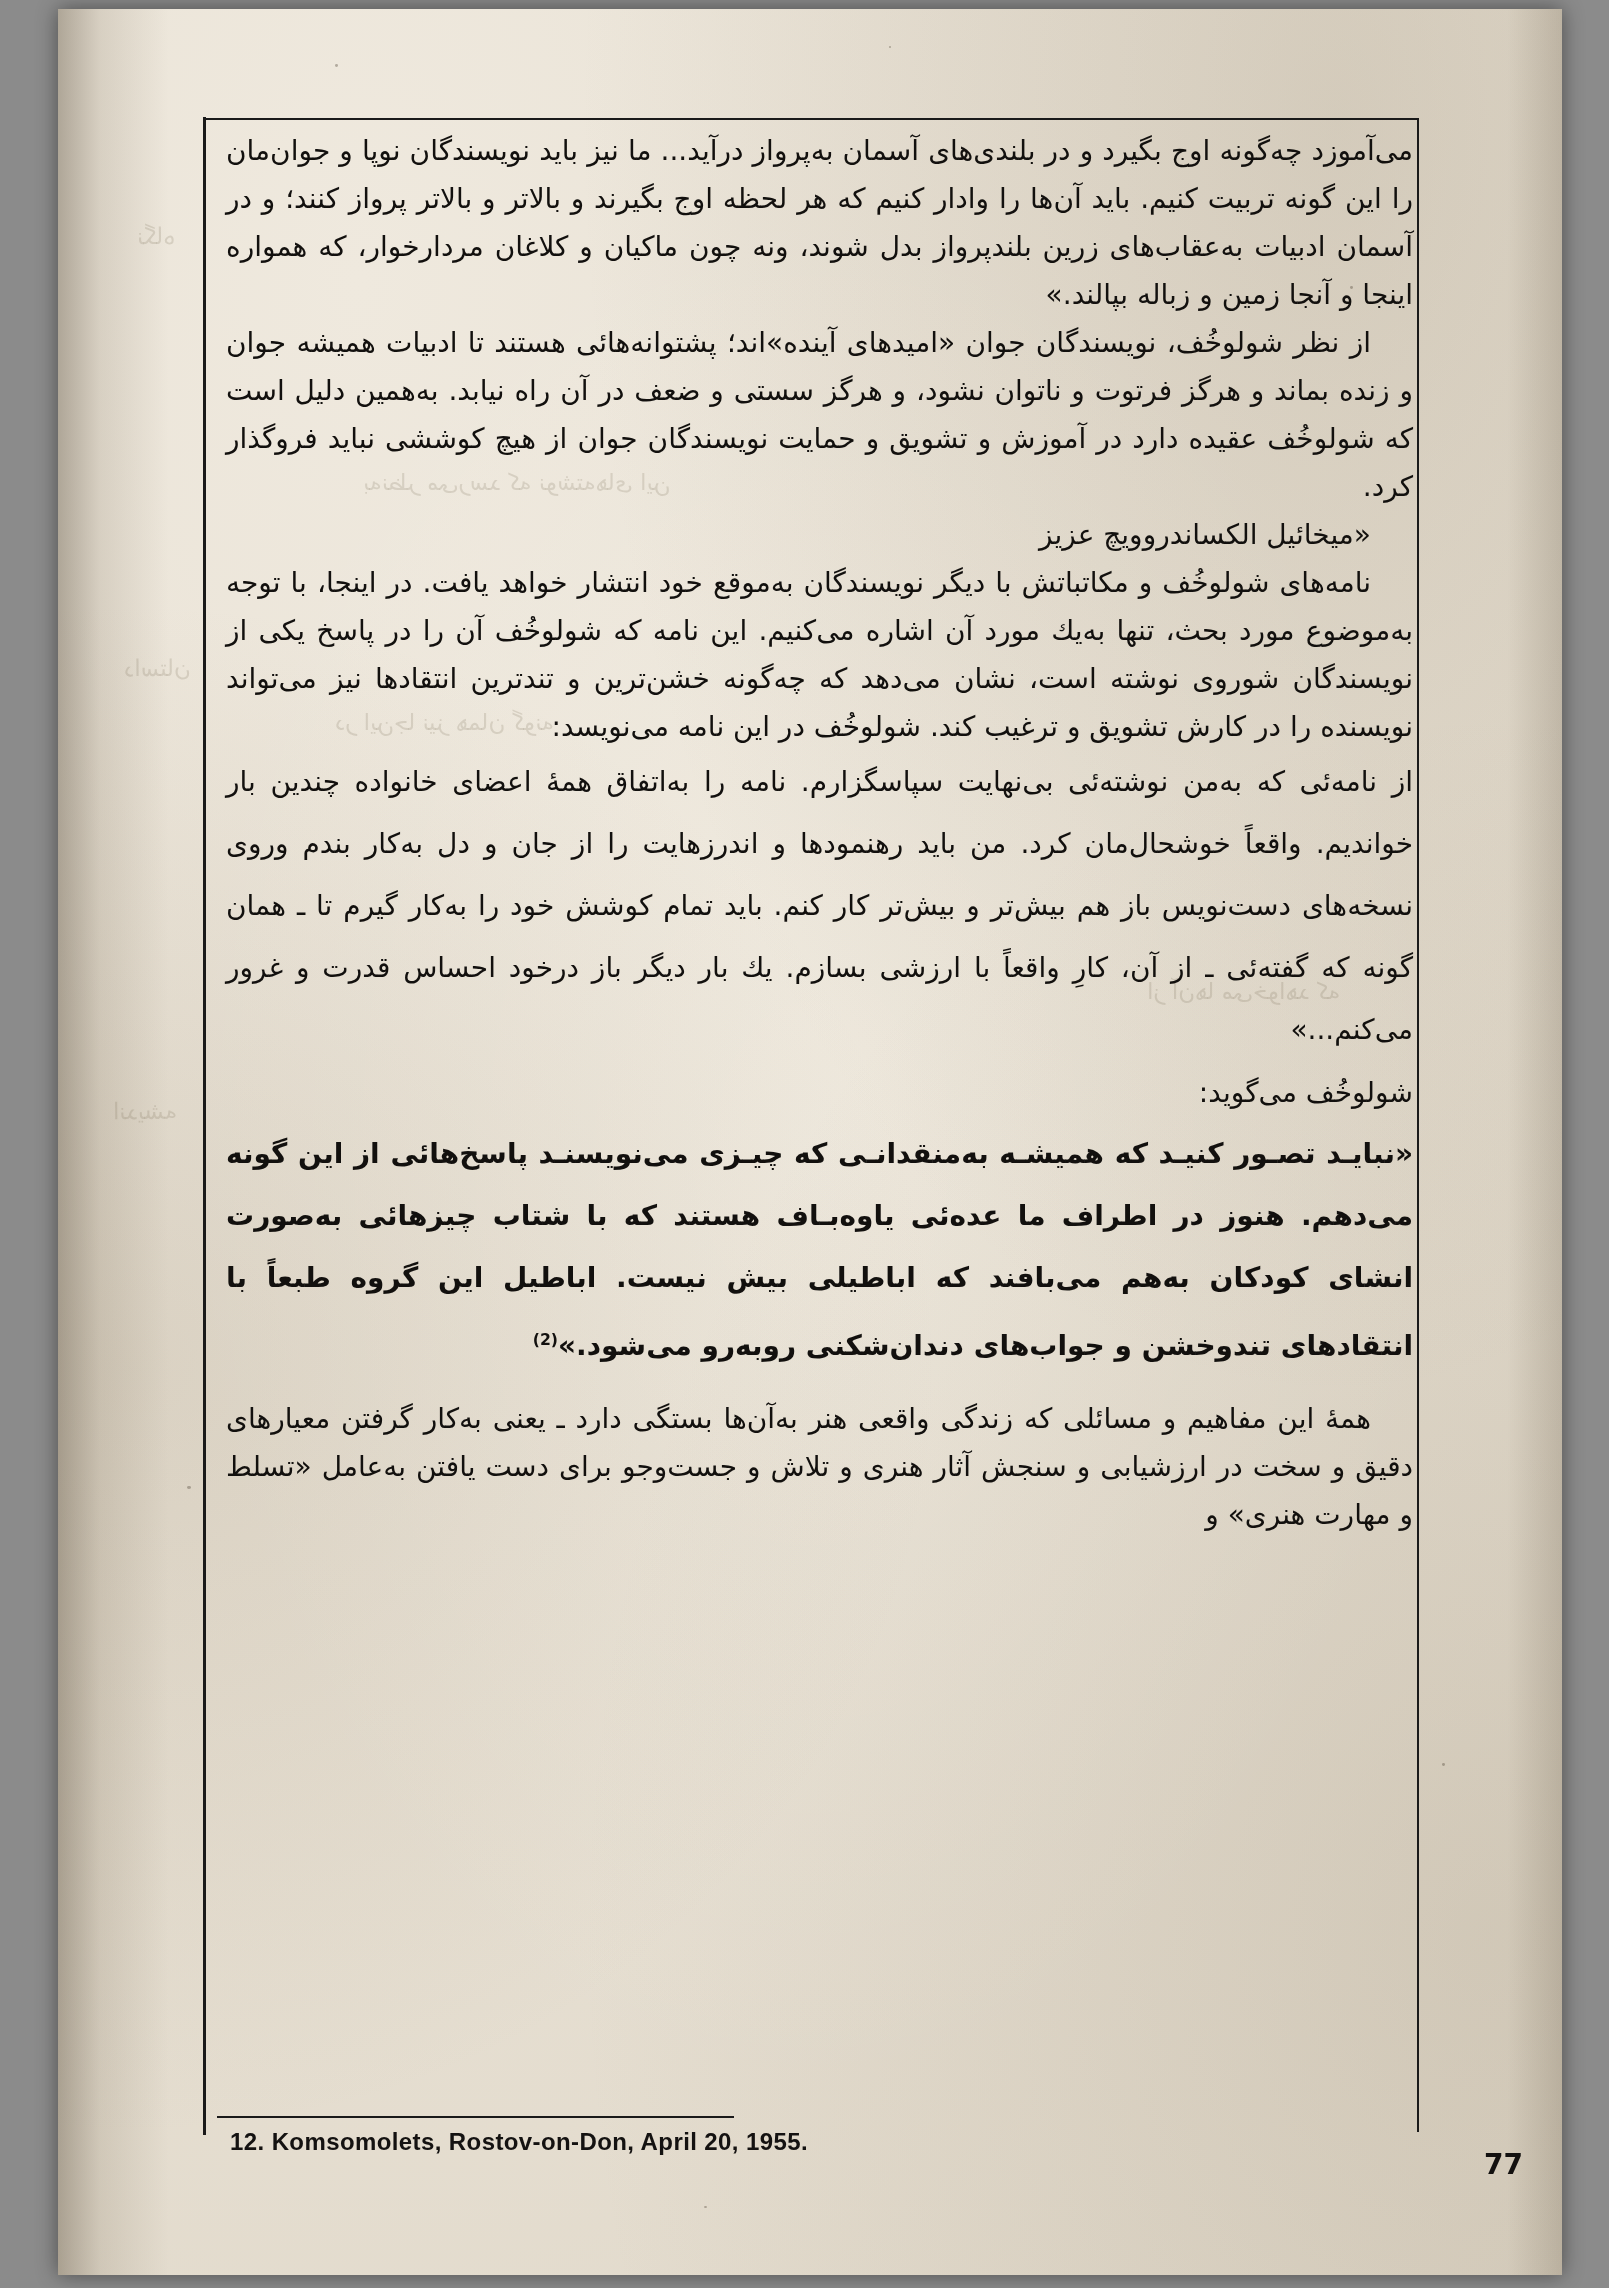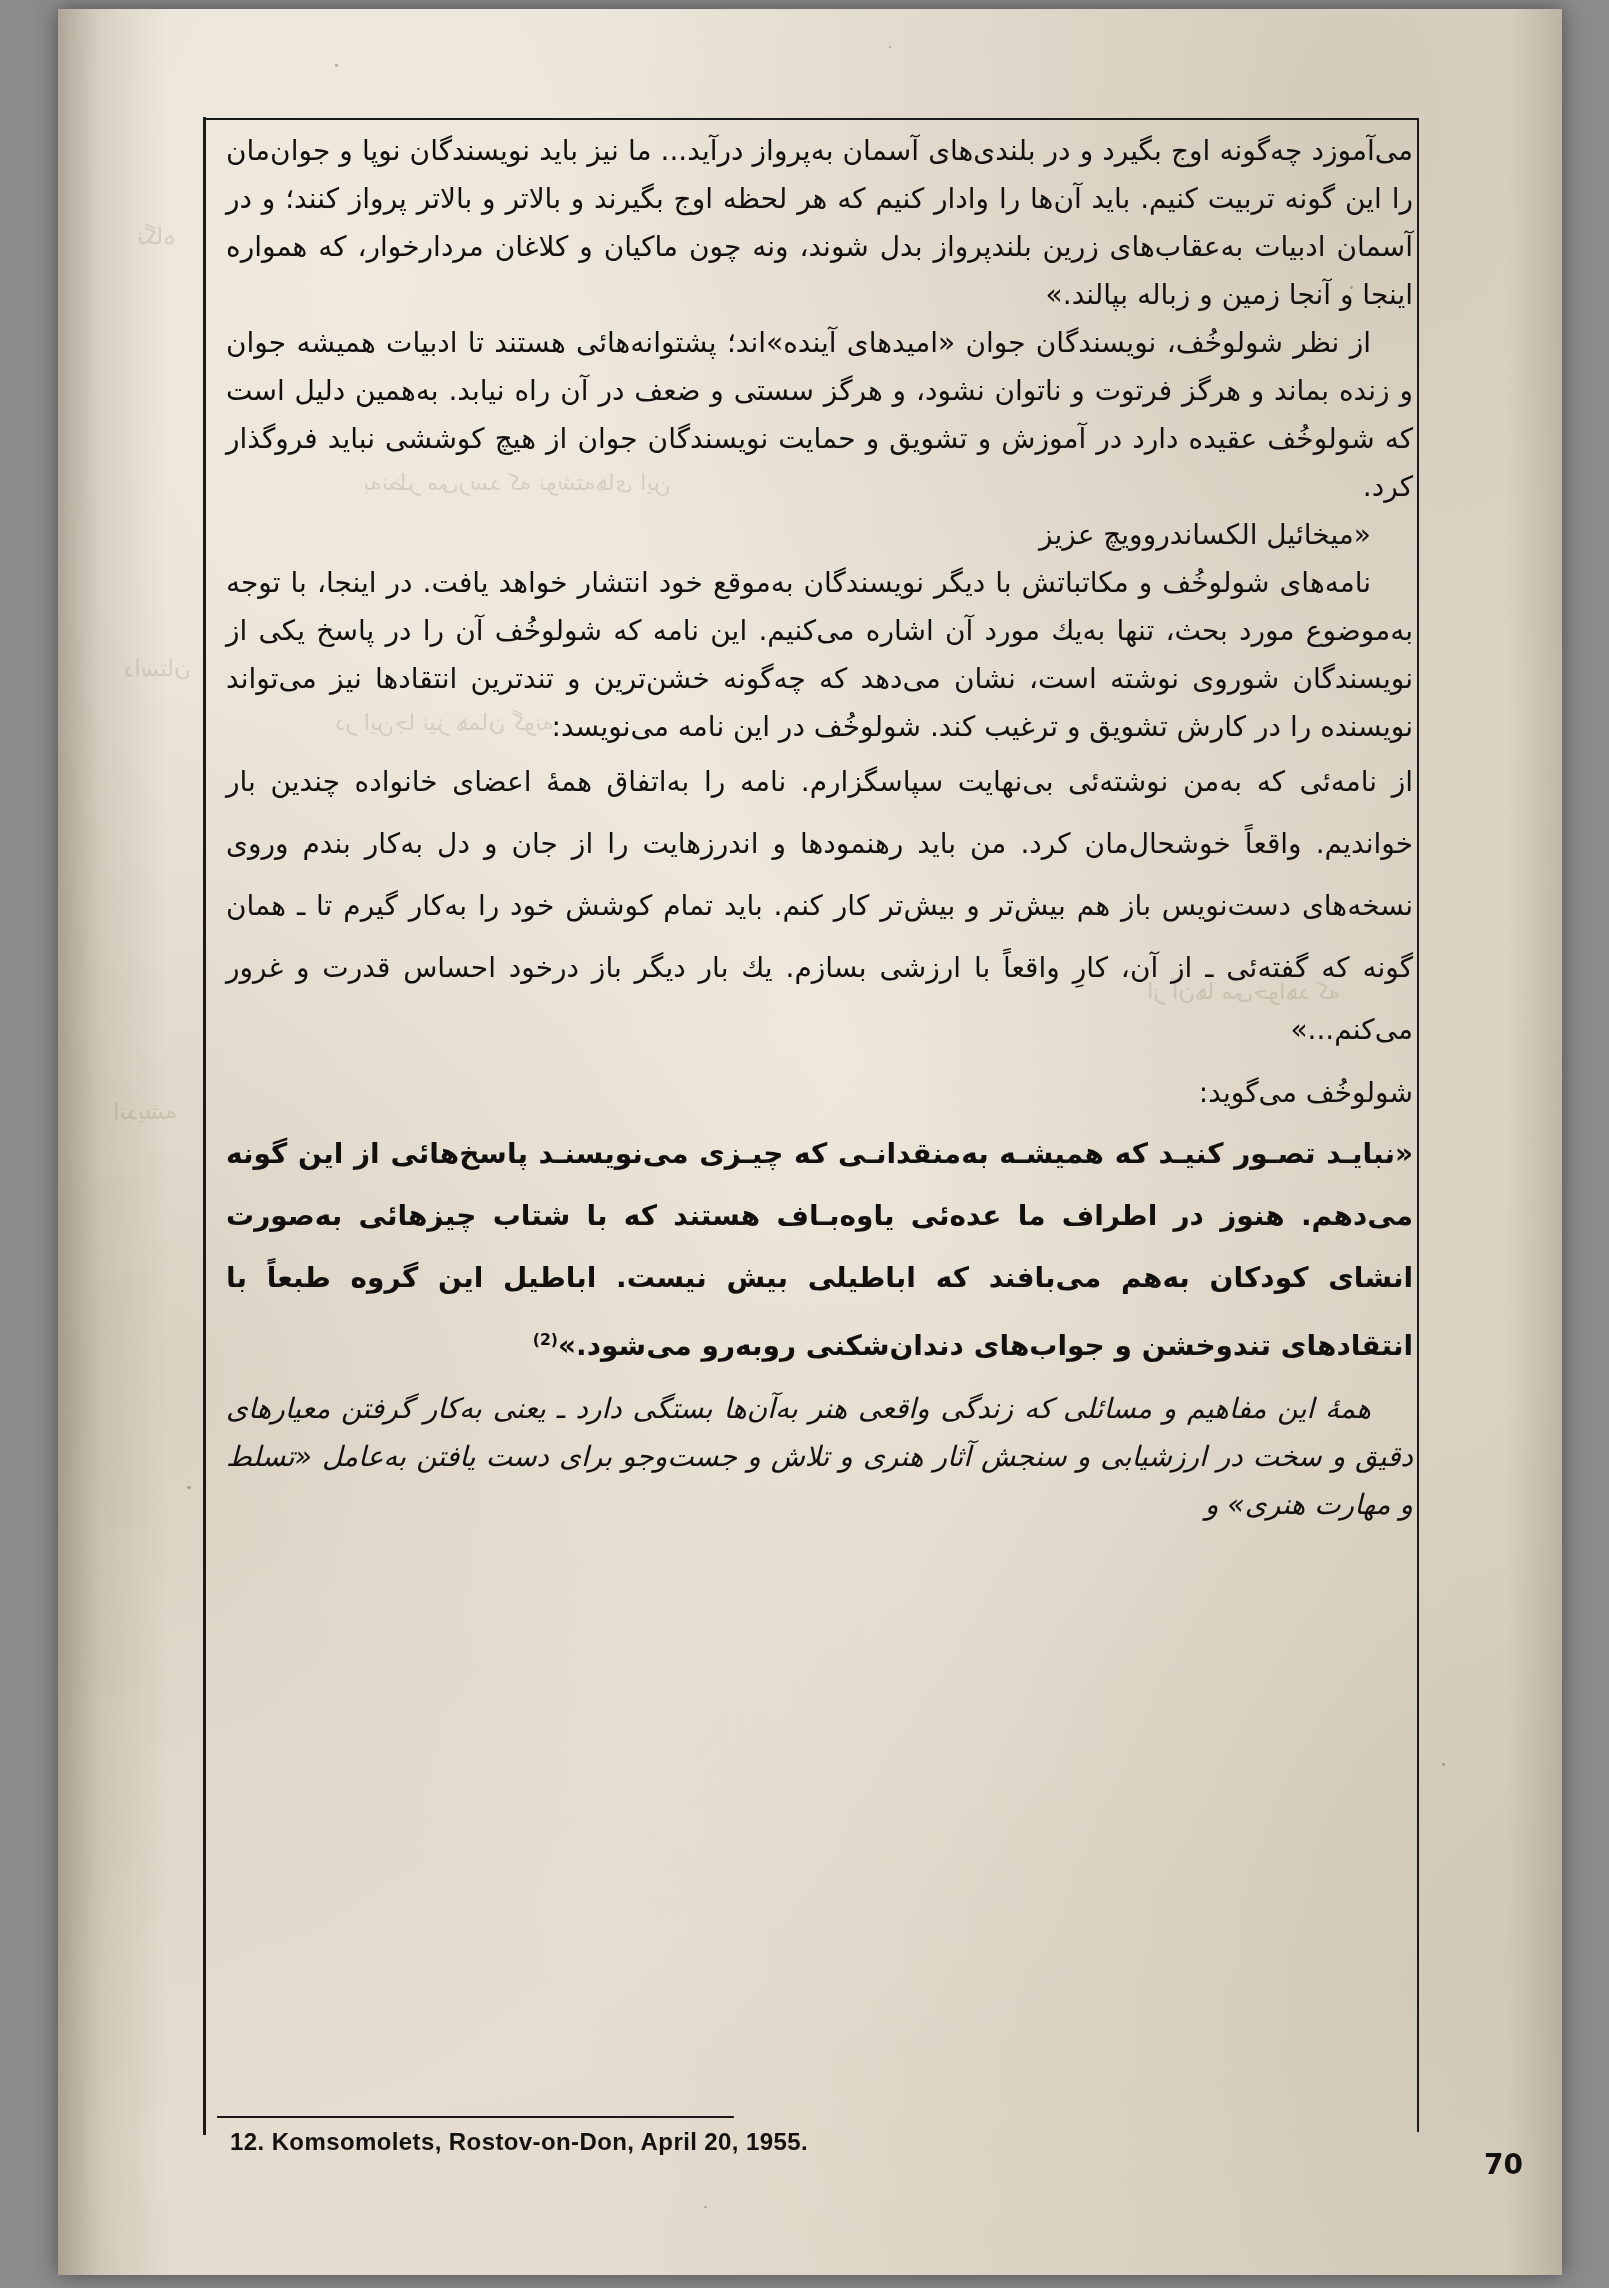--- a/index.html
+++ b/index.html
@@ -187,22 +187,22 @@
     <div class="quote-block">
       <p>از نامه‌ئی که به‌من نوشته‌ئی بی‌نهایت سپاسگزارم. نامه را به‌اتفاق همهٔ اعضای خانواده چندین بار خواندیم. واقعاً خوشحال‌مان کرد. من باید رهنمودها و اندرزهایت را از جان و دل به‌کار بندم وروی نسخه‌های دست‌نویس باز هم بیش‌تر و بیش‌تر کار کنم. باید تمام کوشش خود را به‌کار گیرم تا ـ همان گونه که گفته‌ئی ـ از آن، کارِ واقعاً با ارزشی بسازم. یك بار دیگر باز درخود احساس قدرت و غرور می‌کنم...»</p>
     </div>
 
     <p style="text-align:right; margin-top:8px;">شولوخُف می‌گوید:</p>
 
     <div class="quote-block" style="margin-top:5.5px;">
       <p class="bold"><span>«نبایـد تصـور کنیـد که همیشـه به‌منقدانـی که چیـزی می‌نویسنـد پاسخ‌هائی از این گونه می‌دهم. هنوز در اطراف ما عده‌ئی یاوه‌بـاف هستند که با شتاب چیزهائی به‌صورت انشای کودکان به‌هم می‌بافند که اباطیلی بیش نیست. اباطیل این گروه طبعاً با انتقادهای تندوخشن و جواب‌های دندان‌شکنی روبه‌رو می‌شود.»</span><sup class="fn">(2)</sup></p>
     </div>
 
-    <p class="ind" style="margin-top:8px;font-style:italic;"><span>همهٔ این مفاهیم و مسائلی که زندگی واقعی هنر به‌آن‌ها بستگی دارد ـ یعنی به‌کار گرفتن معیارهای دقیق و سخت در ارزشیابی و سنجش آثار هنری و تلاش و جست‌وجو برای دست یافتن به‌عامل «تسلط و مهارت هنری» و</span></p>
+    <p class="ind" style="margin-top:18px;"><span>همهٔ این مفاهیم و مسائلی که زندگی واقعی هنر به‌آن‌ها بستگی دارد ـ یعنی به‌کار گرفتن معیارهای دقیق و سخت در ارزشیابی و سنجش آثار هنری و تلاش و جست‌وجو برای دست یافتن به‌عامل «تسلط و مهارت هنری» و</span></p>
 
   </div>
 
   <div class="note-sep"></div>
   <div class="footnote">12.  Komsomolets, Rostov-on-Don, April 20, 1955.</div>
-  <div class="folio">70</div>
+  <div class="folio">77</div>
 
 </div>
 
 
 </body></html>

